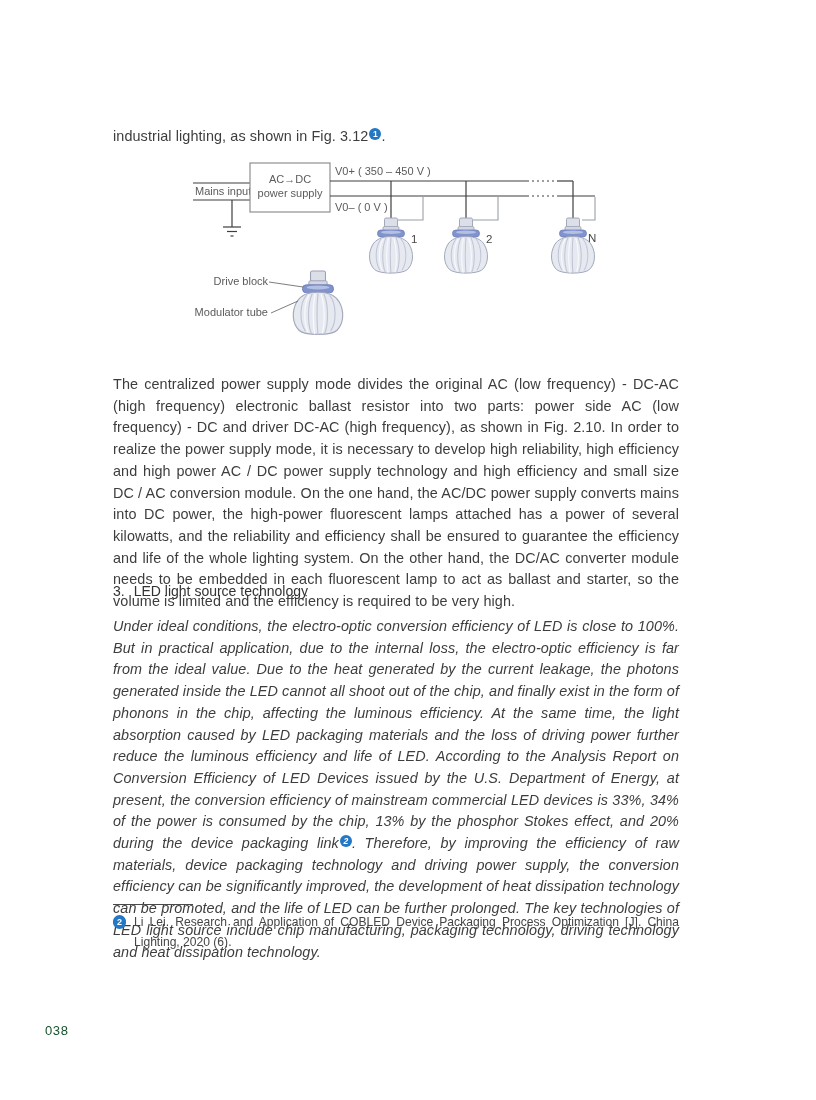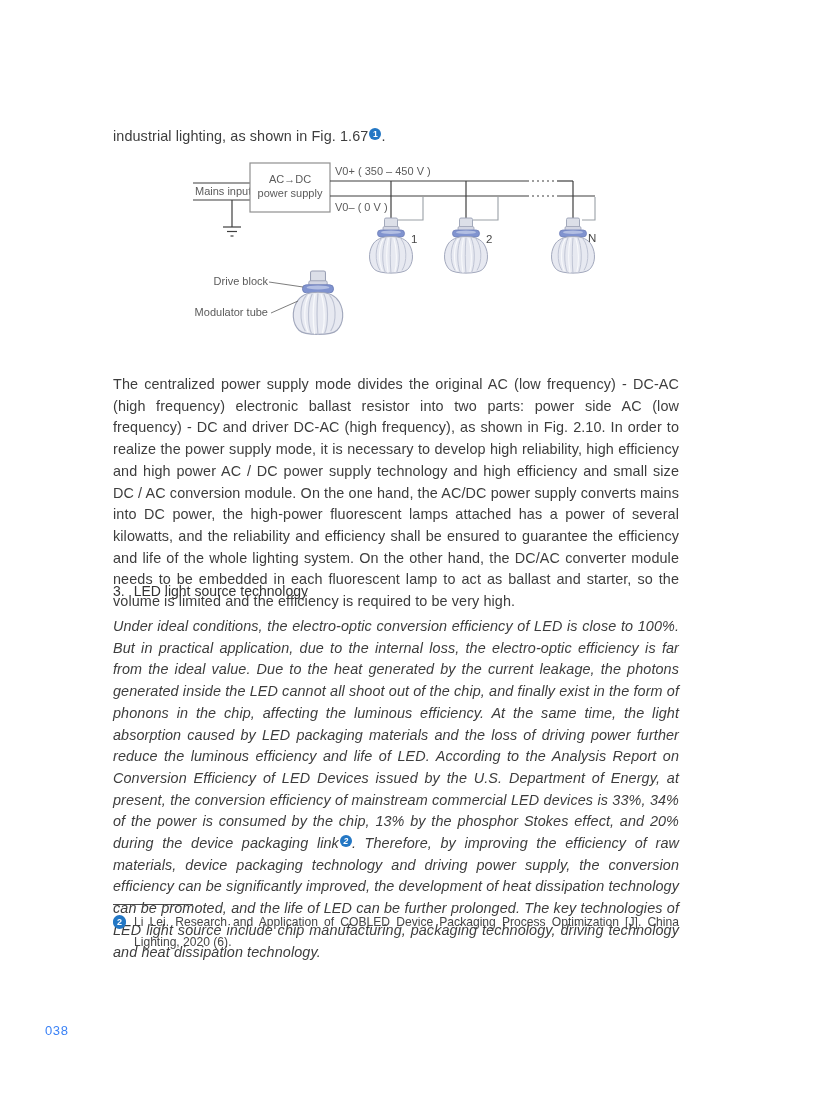--- a/index.html
+++ b/index.html
@@ -44,34 +44,34 @@
   .fn{
     position:relative;padding-left:21px;font-size:12.1px;line-height:19.5px;
     color:#454545;text-align:justify;margin-bottom:1px;
   }
   .fnmark{
     position:absolute;left:0;top:3px;display:inline-block;width:13px;height:13px;
     border-radius:50%;background:var(--marker-blue);color:#fff;font-size:9px;
     font-weight:bold;line-height:13px;text-align:center;
   }
   .pagenum{
-    top:1023px;left:45px;font-size:13px;color:#3b82f6;letter-spacing:0.6px;
+    top:1023px;left:45px;font-size:13px;color:#14532d;letter-spacing:0.6px;
   }
   svg.diagram{left:185px;top:150px;}
   svg.diagram text{
     font-family:"Liberation Sans",sans-serif;font-size:11px;fill:#5b5b5b;
   }
   svg.diagram text.lampnum{fill:#474747;font-size:11.5px;}
 </style>
 </head>
 <body>
 
 <div class="page">
 
-  <p class="body abs textcol intro"><span>industrial lighting, as shown in Fig. 1.67</span><span class="refdot">1</span><span>.</span></p>
+  <p class="body abs textcol intro"><span>industrial lighting, as shown in Fig. 3.12</span><span class="refdot">1</span><span>.</span></p>
 
   <svg class="diagram abs" width="470" height="195" viewBox="0 0 470 195">
     <defs>
       <g id="lampSym">
 
         <rect x="-6.5" y="0" width="13" height="11" rx="1.5" fill="#dcdfe8" stroke="#9aa0b4" stroke-width="0.9"></rect>
         <rect x="-8" y="8.5" width="16" height="4.5" rx="1.5" fill="#d3d6e3" stroke="#9aa0b4" stroke-width="0.8"></rect>
 
         <rect x="-13.5" y="12" width="27" height="7" rx="3.4" fill="#8093cf" stroke="#6d7eb8" stroke-width="0.8"></rect>
         <ellipse cx="0" cy="14.3" rx="10" ry="1.7" fill="#bcc7e6" opacity="0.85"></ellipse>

